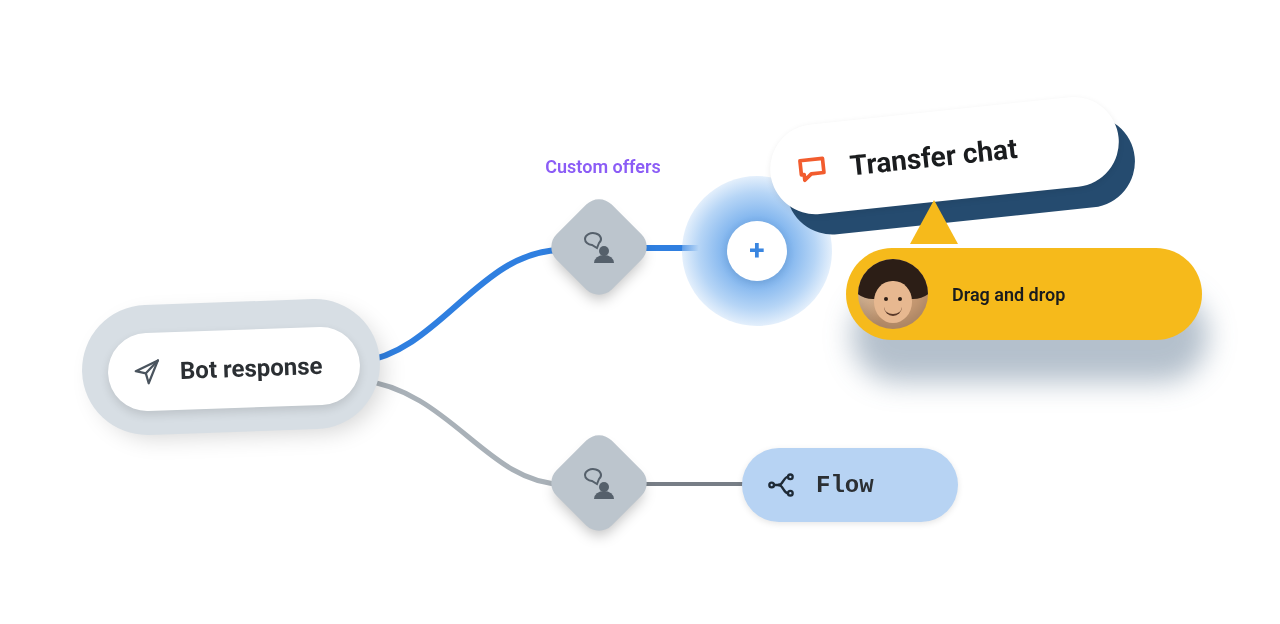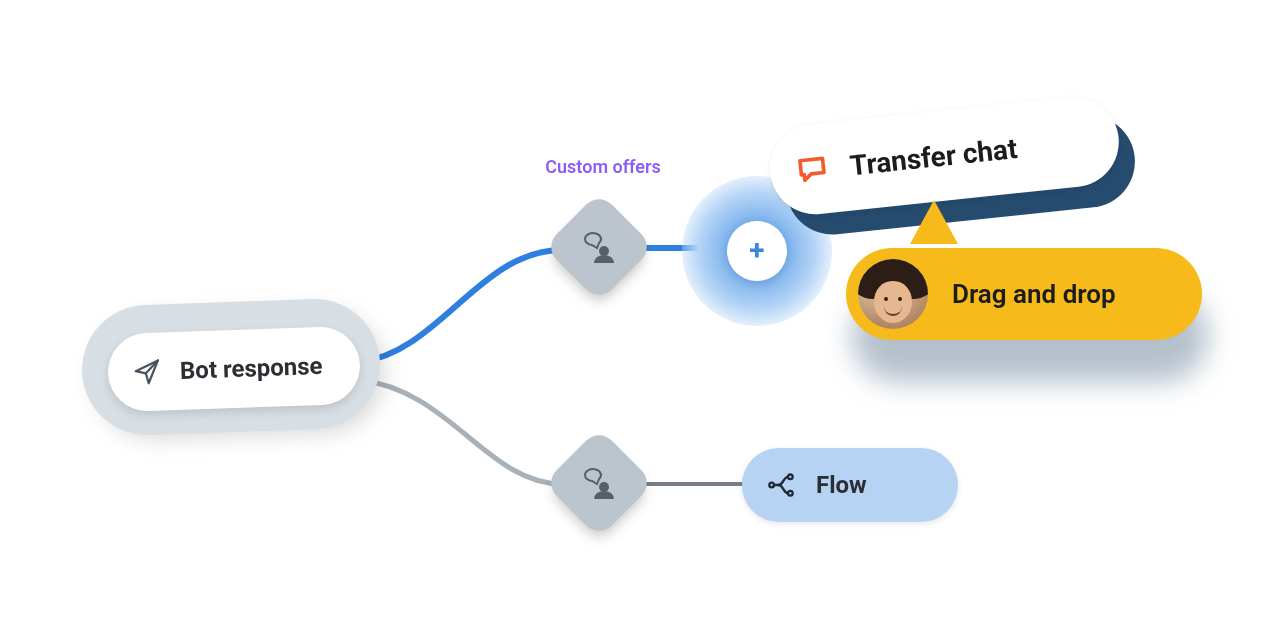--- a/index.html
+++ b/index.html
@@ -134,20 +134,21 @@
   .flow-pill {
     left: 742px;
     top: 448px;
     width: 216px;
     height: 74px;
     background: #B7D3F3;
     color: #2B2F33;
     font-size: 24px;
     padding-left: 24px;
     box-shadow: 0 2px 6px rgba(0,0,0,0.10);
+    font-family: Liberation Mono, monospace;
   }
   .flow-pill .icon { width:30px; height:30px; margin-right: 20px; display:inline-flex; align-items:center; justify-content:center;}
 
   
   .transfer-wrap {
     position: absolute;
     left: 770px;
     top: 110px;
     width: 360px;
     height: 100px;
@@ -206,21 +207,21 @@
   .drag-pill {
     position: relative;
     width: 356px;
     height: 92px;
     background: #F6BA1B;
     border-radius: 60px;
     display: flex;
     align-items: center;
     padding-left: 12px;
     box-sizing: border-box;
-    font-size: 26px;
+    font-size: 18px;
     font-weight: 600;
     color: #1A1C1E;
   }
   .avatar {
     width: 70px; height: 70px;
     border-radius: 50%;
     background: linear-gradient(135deg,#E8D2B8 0%, #C79A73 60%);
     position: relative;
     overflow: hidden;
     margin-right: 24px;

